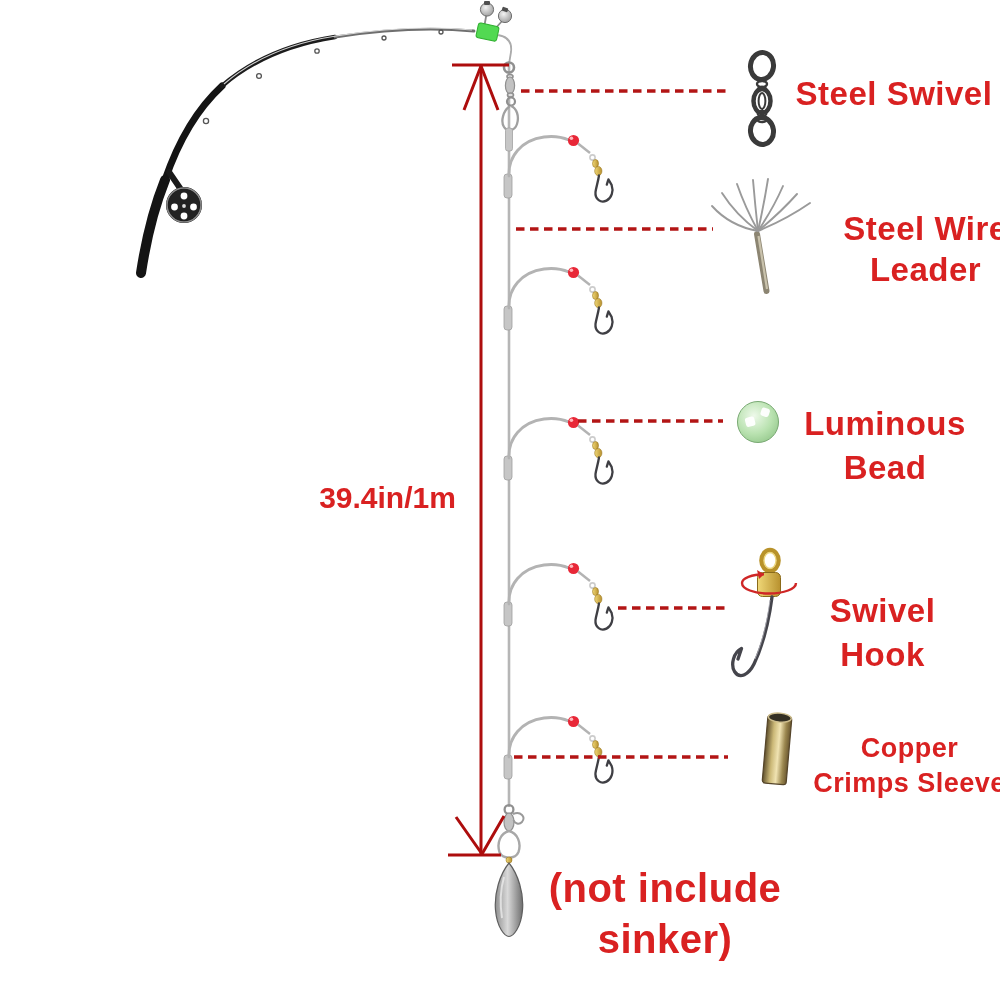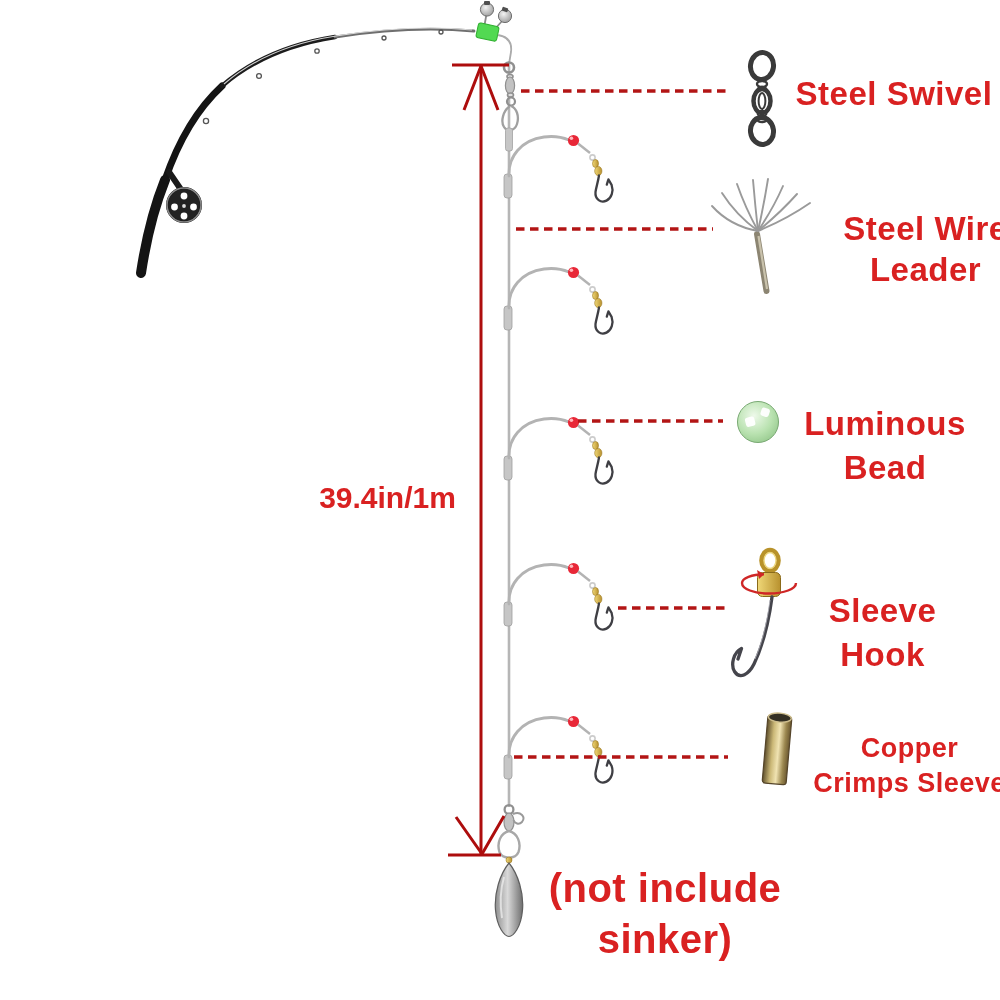--- a/index.html
+++ b/index.html
@@ -209,18 +209,18 @@
     <ellipse cx="777" cy="717.5" rx="11.5" ry="4.5" fill="#343024" stroke="#cdbd8d" stroke-width="1.4"></ellipse>
   </g>
 </svg>
 
 <div class="label lbl-measure">39.4in/1m</div>
 <div class="label lbl-steel-swivel">Steel Swivel</div>
 <div class="label lbl-steel-wire-leader">Steel Wire
 Leader</div>
 <div class="label lbl-luminous-bead">Luminous
 Bead</div>
-<div class="label lbl-rolling-hook">Sleeve
+<div class="label lbl-rolling-hook">Swivel
 Hook</div>
 <div class="label lbl-copper-crimps-sleeve">Copper
 Crimps Sleeve</div>
 <div class="label lbl-note">(not include sinker)</div>
 </div>
 
 </body></html>

